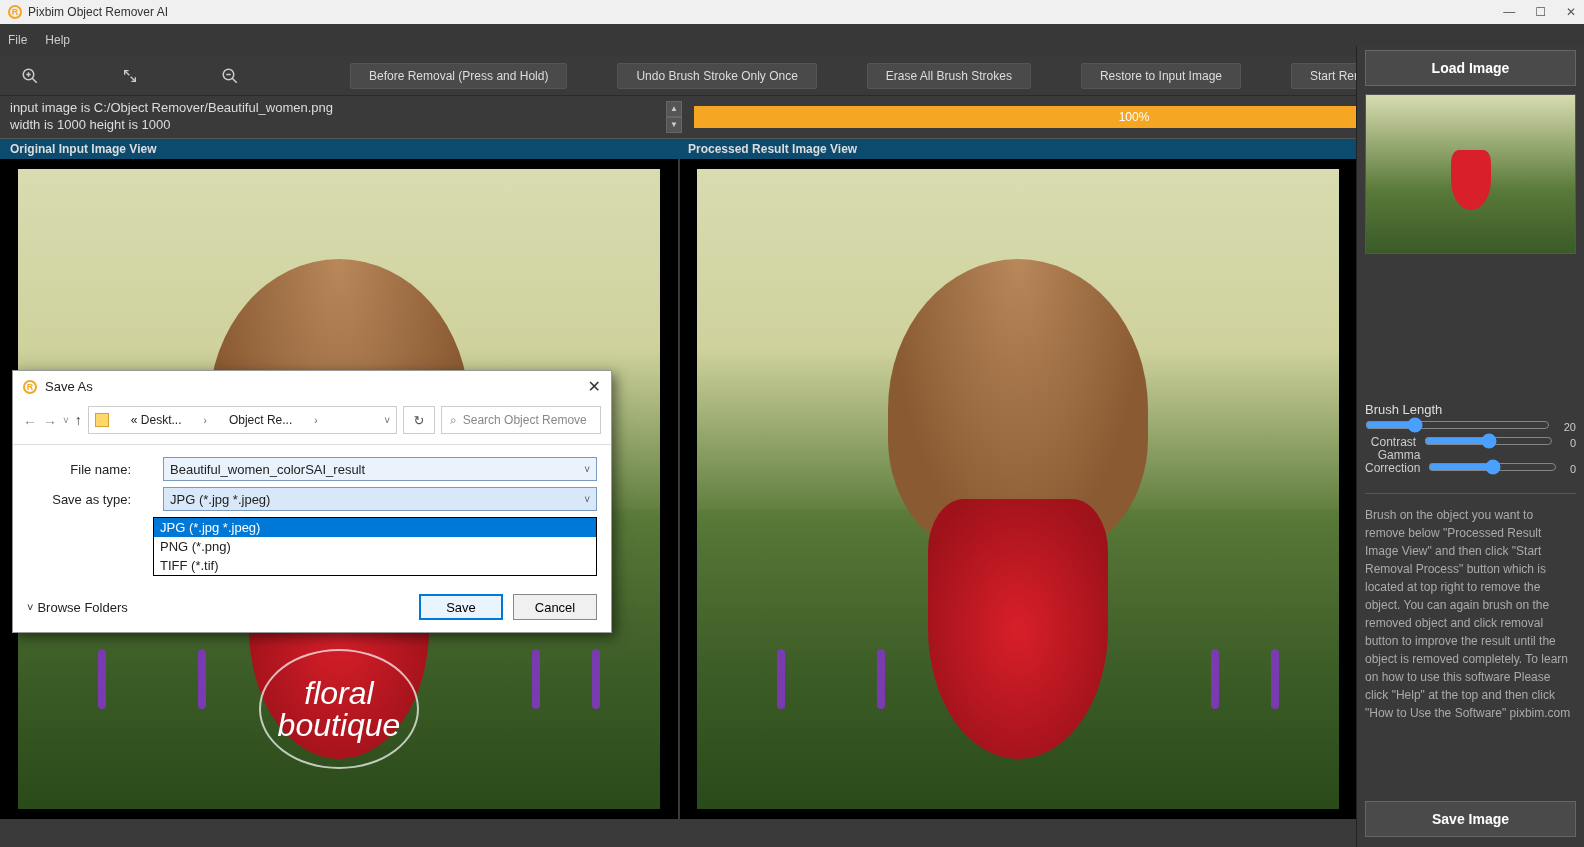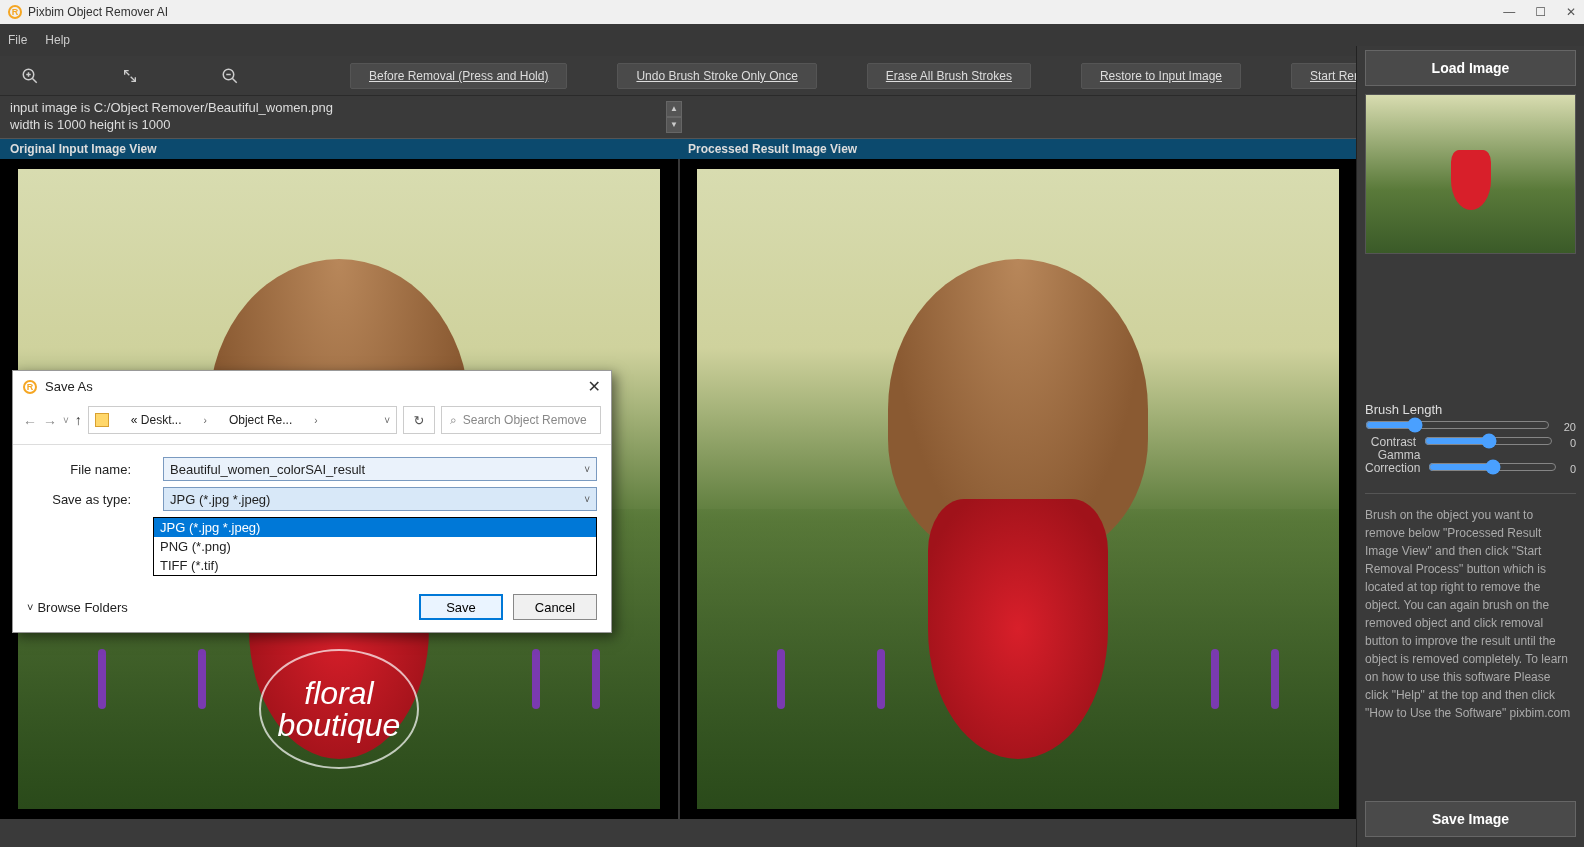--- a/index.html
+++ b/index.html
@@ -8,21 +8,21 @@
 .titlebar { height: 24px; background: #f0f0f0; display: flex; align-items: center; padding: 0 8px; color: #333; font-size: 12px; }
 .titlebar .logo { width: 14px; height: 14px; border-radius: 50%; border: 2px solid #f5a623; display: flex; align-items: center; justify-content: center; font-size: 9px; color: #f5a623; font-weight: bold; margin-right: 6px; }
 .titlebar .win-controls { margin-left: auto; display: flex; gap: 20px; color: #555; }
 .titlebar .win-controls span { cursor: pointer; font-size: 12px; }
 
 .menubar { height: 22px; background: #383838; display: flex; align-items: center; padding: 16px 8px; font-size: 12px; color: #ccc; }
 .menubar span { margin-right: 18px; cursor: pointer; }
 
 .toolbar { height: 40px; background: #3a3a3a; display: flex; align-items: center; padding: 0 10px; gap: 10px; border-bottom: 1px solid #2a2a2a; }
 .toolbar .iconbtn { width: 40px; height: 28px; background: transparent; display: flex; align-items: center; justify-content: center; font-size: 16px; color: #ccc; cursor: pointer; margin-right: 50px; }
-.toolbar .txtbtn { background: #4a4a4a; border: 1px solid #555; color: #ddd; font-size: 12px; padding: 5px 18px; cursor: pointer; border-radius: 2px; text-decoration: underline; }
+.toolbar .txtbtn { background: #4a4a4a; border: 1px solid #555; color: #ddd; font-size: 12px; padding: 5px 18px; cursor: pointer; border-radius: 2px; }
 .toolbar .tbgap { width: 30px; }
 
 .inforow { display: flex; align-items: center; padding: 4px 10px; background: #3a3a3a; border-bottom: 1px solid #555; }
 .inforow .txt { font-size: 13px; color: #ddd; line-height: 1.3; flex: 0 0 652px; }
 .inforow .spin { display: flex; flex-direction: column; margin-left: 4px; }
 .inforow .spin button { width: 16px; height: 16px; background: #555; border: 1px solid #666; color: #ccc; font-size: 8px; cursor: pointer; }
 .inforow .progress { flex: 1; height: 22px; background: #f5a623; color: #fff; display: flex; align-items: center; justify-content: center; font-size: 12px; margin-left: 12px; }
 
 .labels { display: flex; background: #0c4a6e; font-size: 12px; font-weight: bold; color: #ddd; padding: 3px 10px; }
 .labels div:first-child { width: 678px; }
@@ -131,20 +131,23 @@
 
 <div class="inforow">
   <div class="txt">
     <div>input image is C:/Object Remover/Beautiful_women.png</div>
     <div>width is 1000 height is 1000</div>
   </div>
   <div class="spin">
     <button>▲</button>
     <button>▼</button>
   </div>
+  <div class="progress">
+    <span>100%</span>
+  </div>
 </div>
 
 <div class="labels">
   <div>Original Input Image View</div>
   <div>Processed Result Image View</div>
 </div>
 
 <div class="workarea">
   <div class="viewpane">
     <div class="imgplaceholder">

